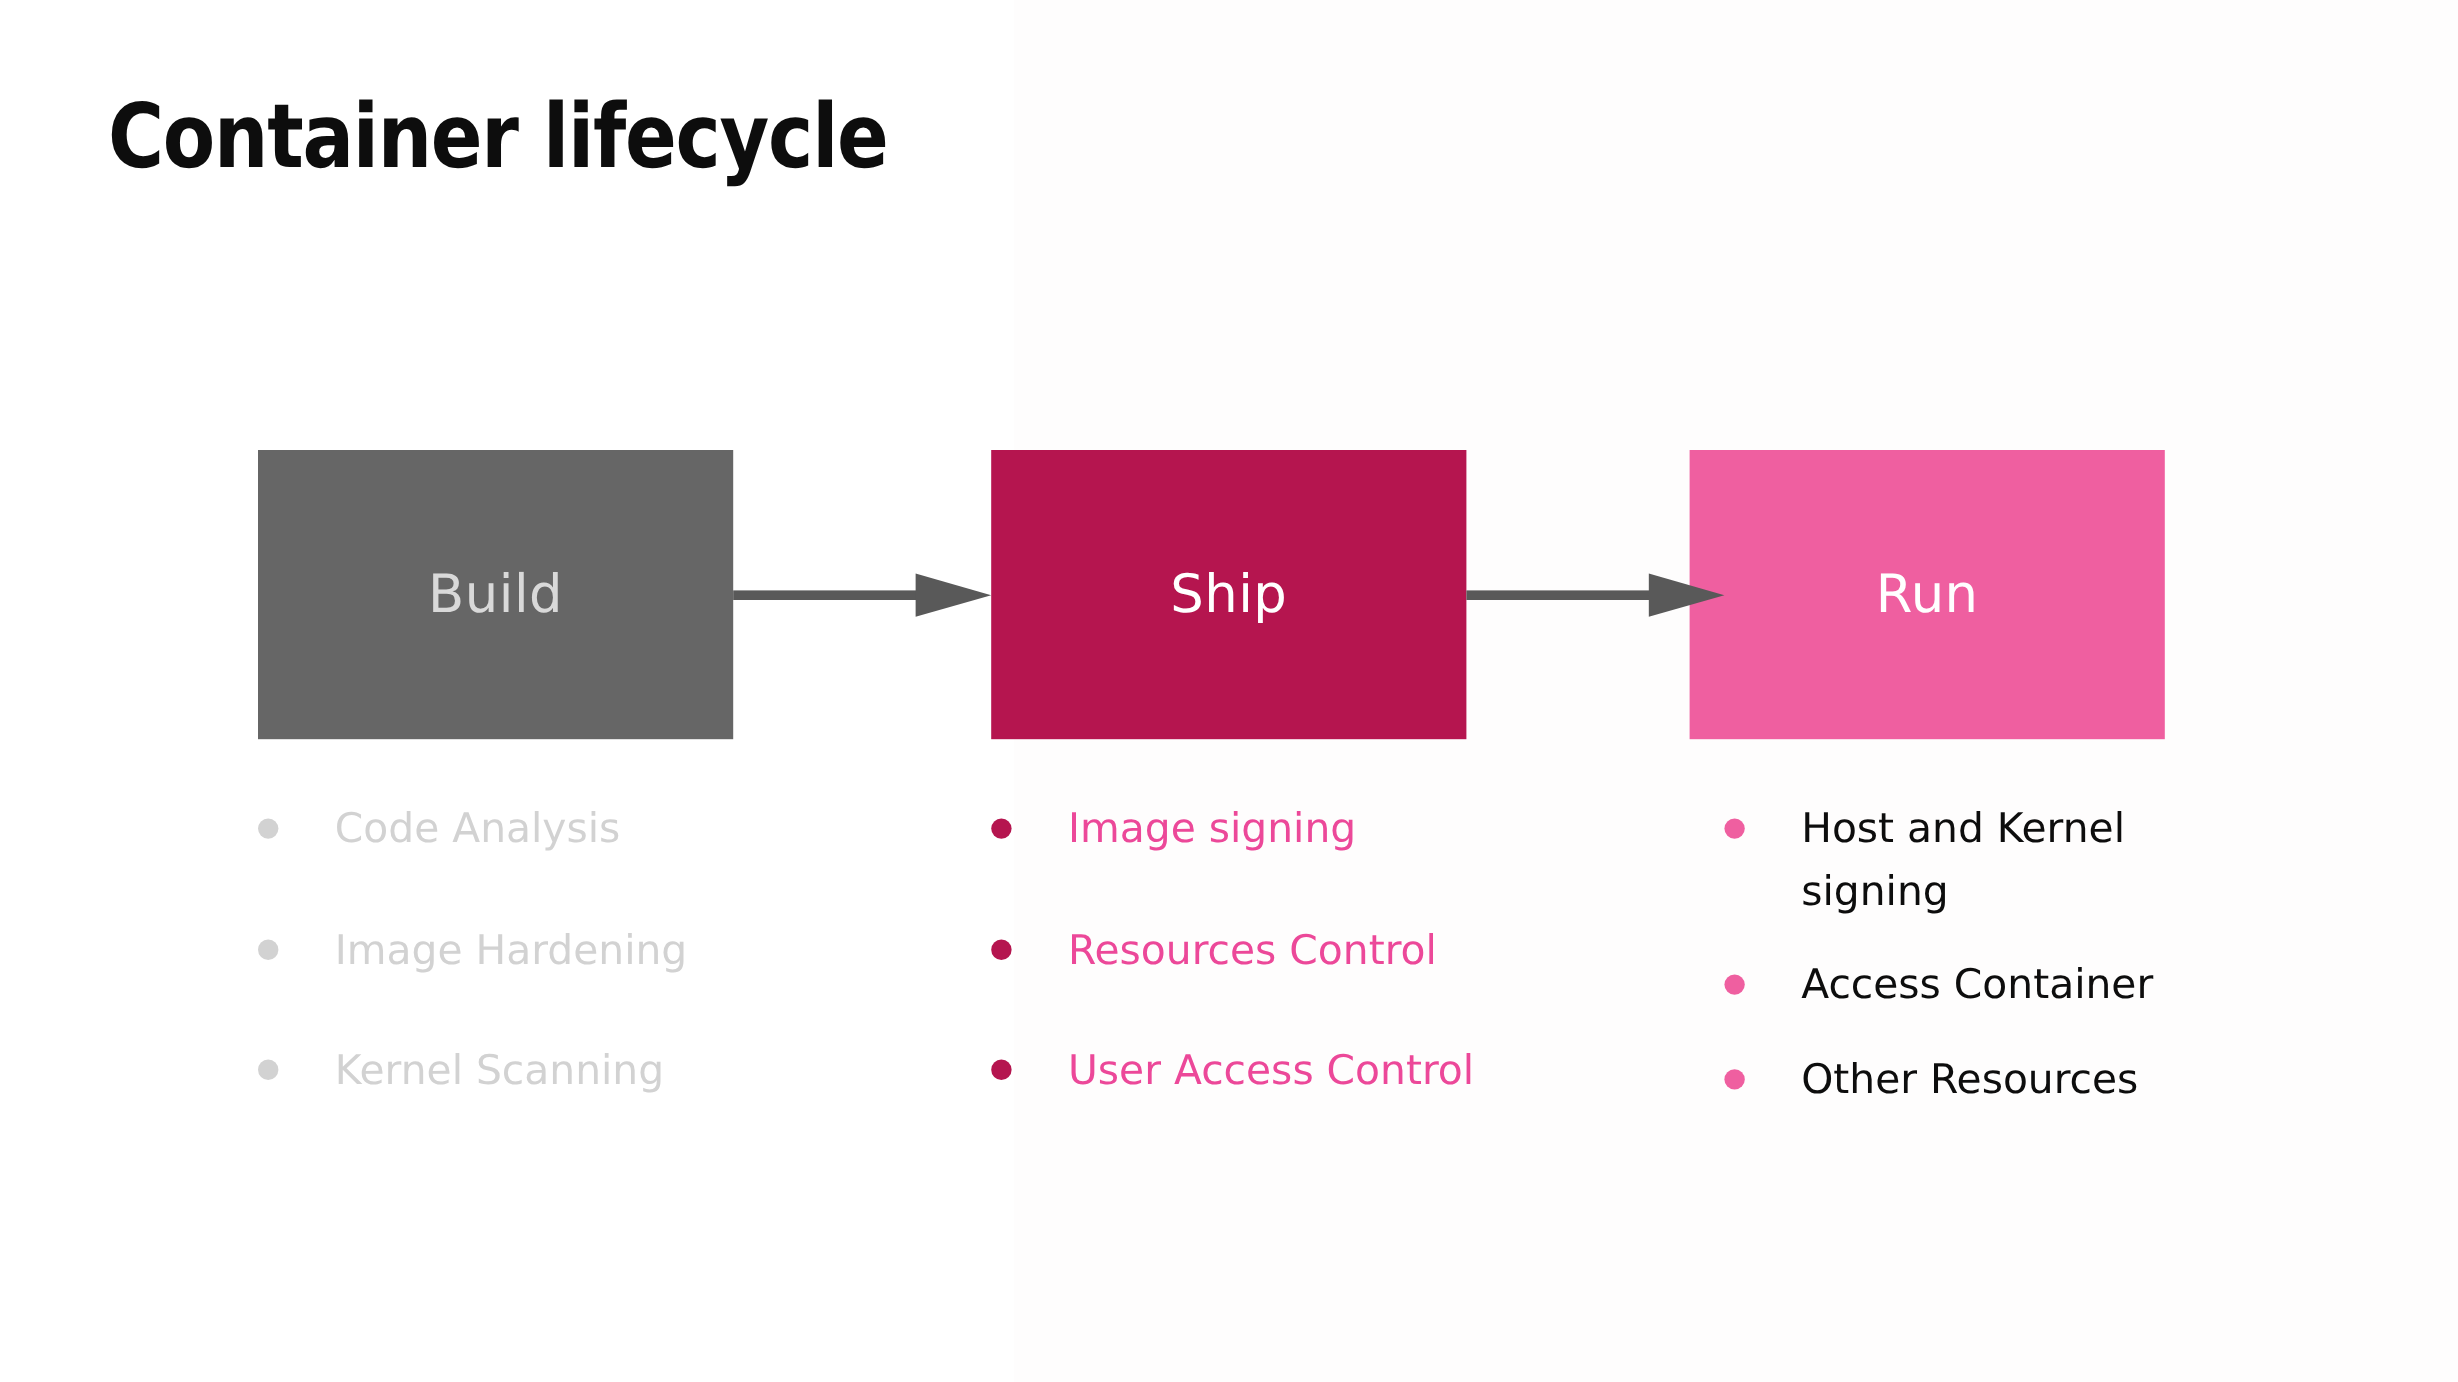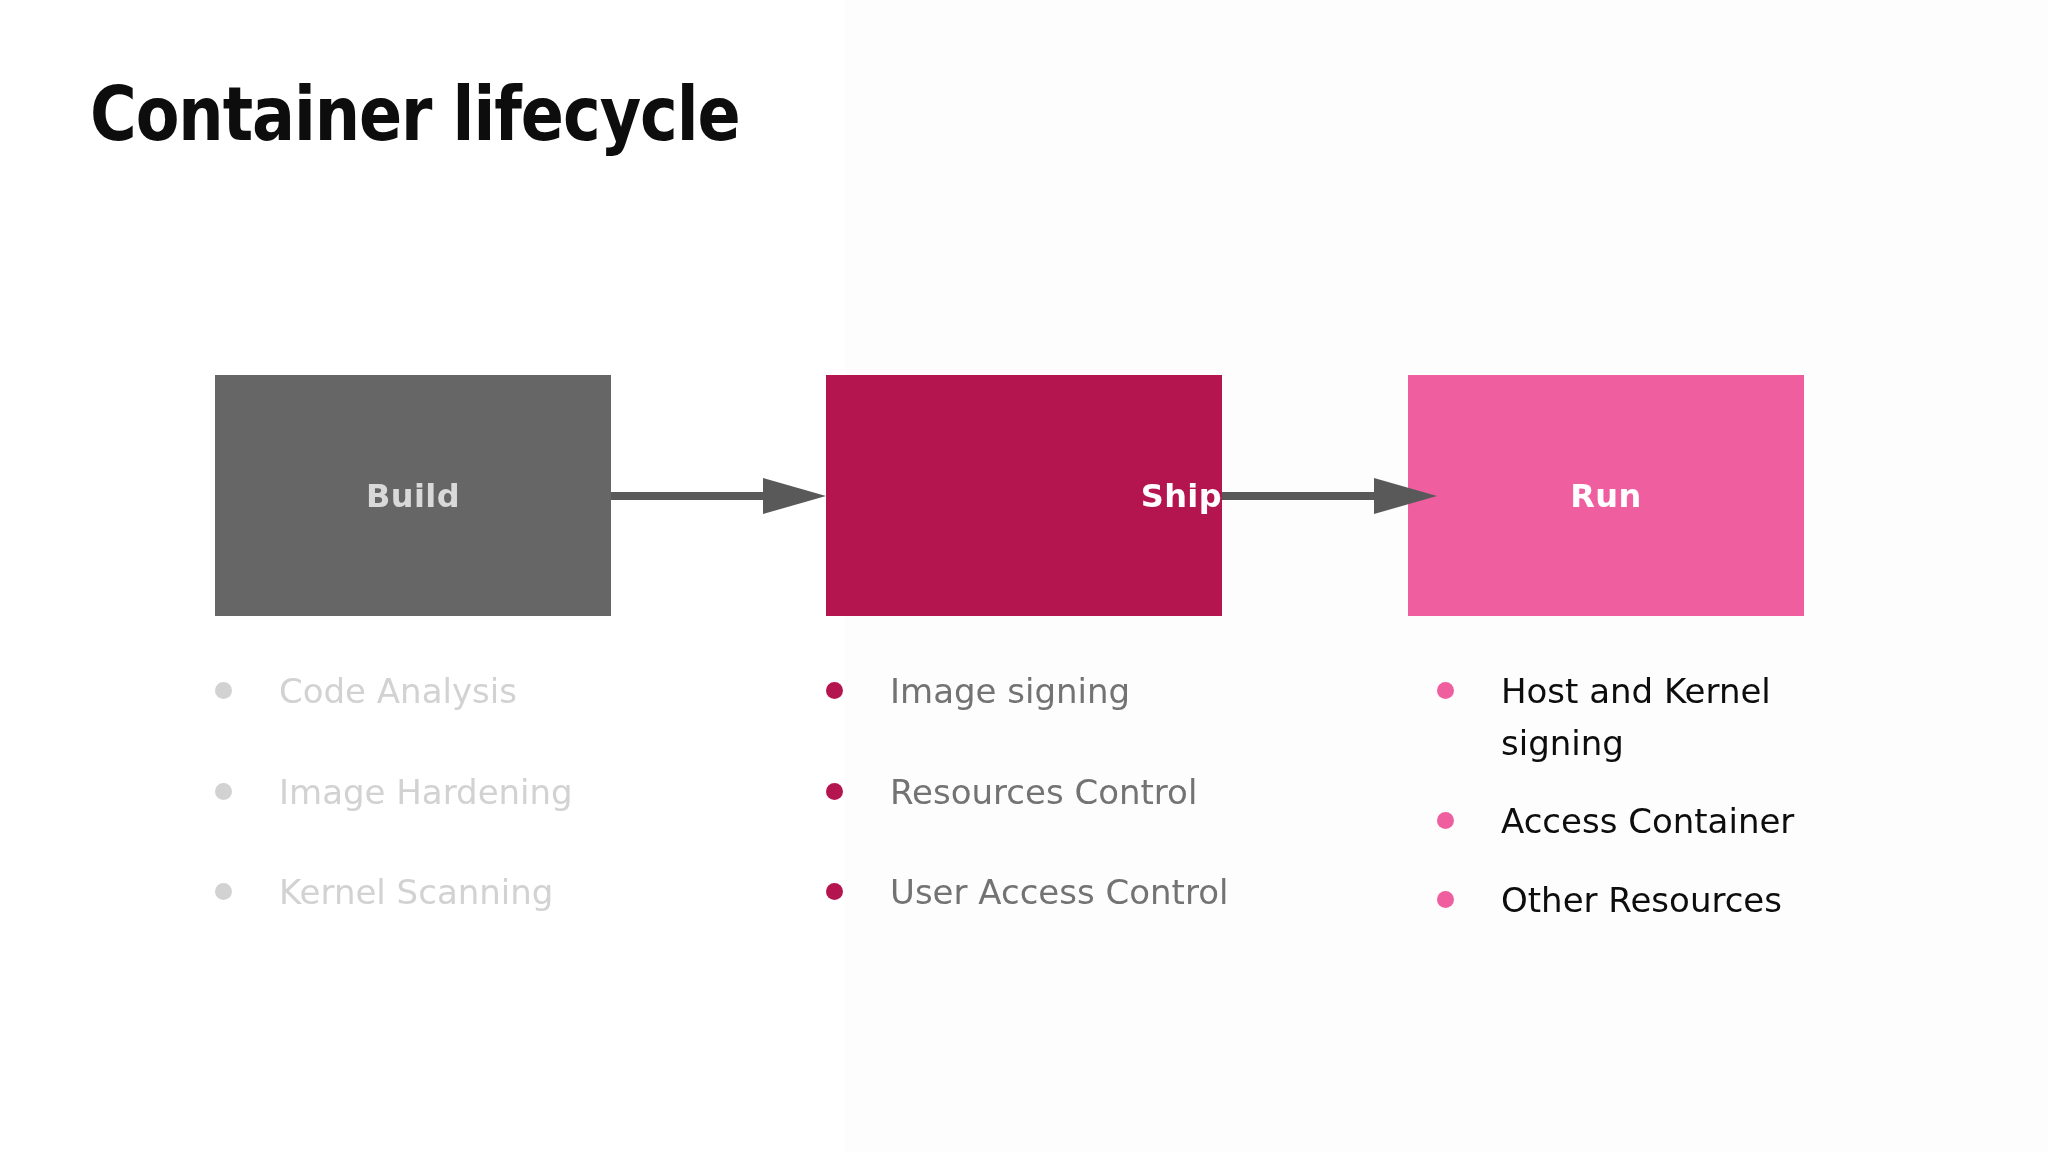--- a/index.html
+++ b/index.html
@@ -51,37 +51,36 @@
   .stage-box {
     position: absolute;
     top: 375px;
     height: 241px;
     display: flex;
     align-items: center;
     justify-content: center;
   }
   .stage-label {
     font-family: "DejaVu Sans", sans-serif;
-    font-size: 32px;
-    font-weight: 700;
+    font-size: 44px;
+    font-weight: 400;
     letter-spacing: 0.4px;
     line-height: 1;
   }
   #box-build {
     left: 215px;
     width: 396px;
     background: #666666;
   }
   #box-build .stage-label { color: #d9d9d9; }
 
   #box-ship {
     left: 826px;
     width: 396px;
     background: #b5154f;
-    justify-content: flex-end;
   }
   #box-ship .stage-label { color: #ffffff; }
 
   #box-run {
     left: 1408px;
     width: 396px;
     background: #ef5fa0;
   }
   #box-run .stage-label { color: #ffffff; }
 
@@ -142,21 +141,21 @@
     line-height: 1.52;
   }
 
   
   #list-build .bullet-dot  { background: #d2d2d2; }
   #list-build .bullet-text { color: #d2d2d2; }
   #list-build .bullet-item { margin-bottom: 49px; }
 
   
   #list-ship .bullet-dot  { background: #b5154f; }
-  #list-ship .bullet-text { color: #737373; text-align: center; }
+  #list-ship .bullet-text { color: #ec4899; text-align: center; }
   #list-ship .bullet-item { margin-bottom: 49px; }
 
   
   #list-run .bullet-dot  { background: #ef5fa0; }
   #list-run .bullet-text { color: #0d0d0d; }
   #list-run .bullet-item { margin-bottom: 27px; }
 </style>
 </head>
 <body>
 

